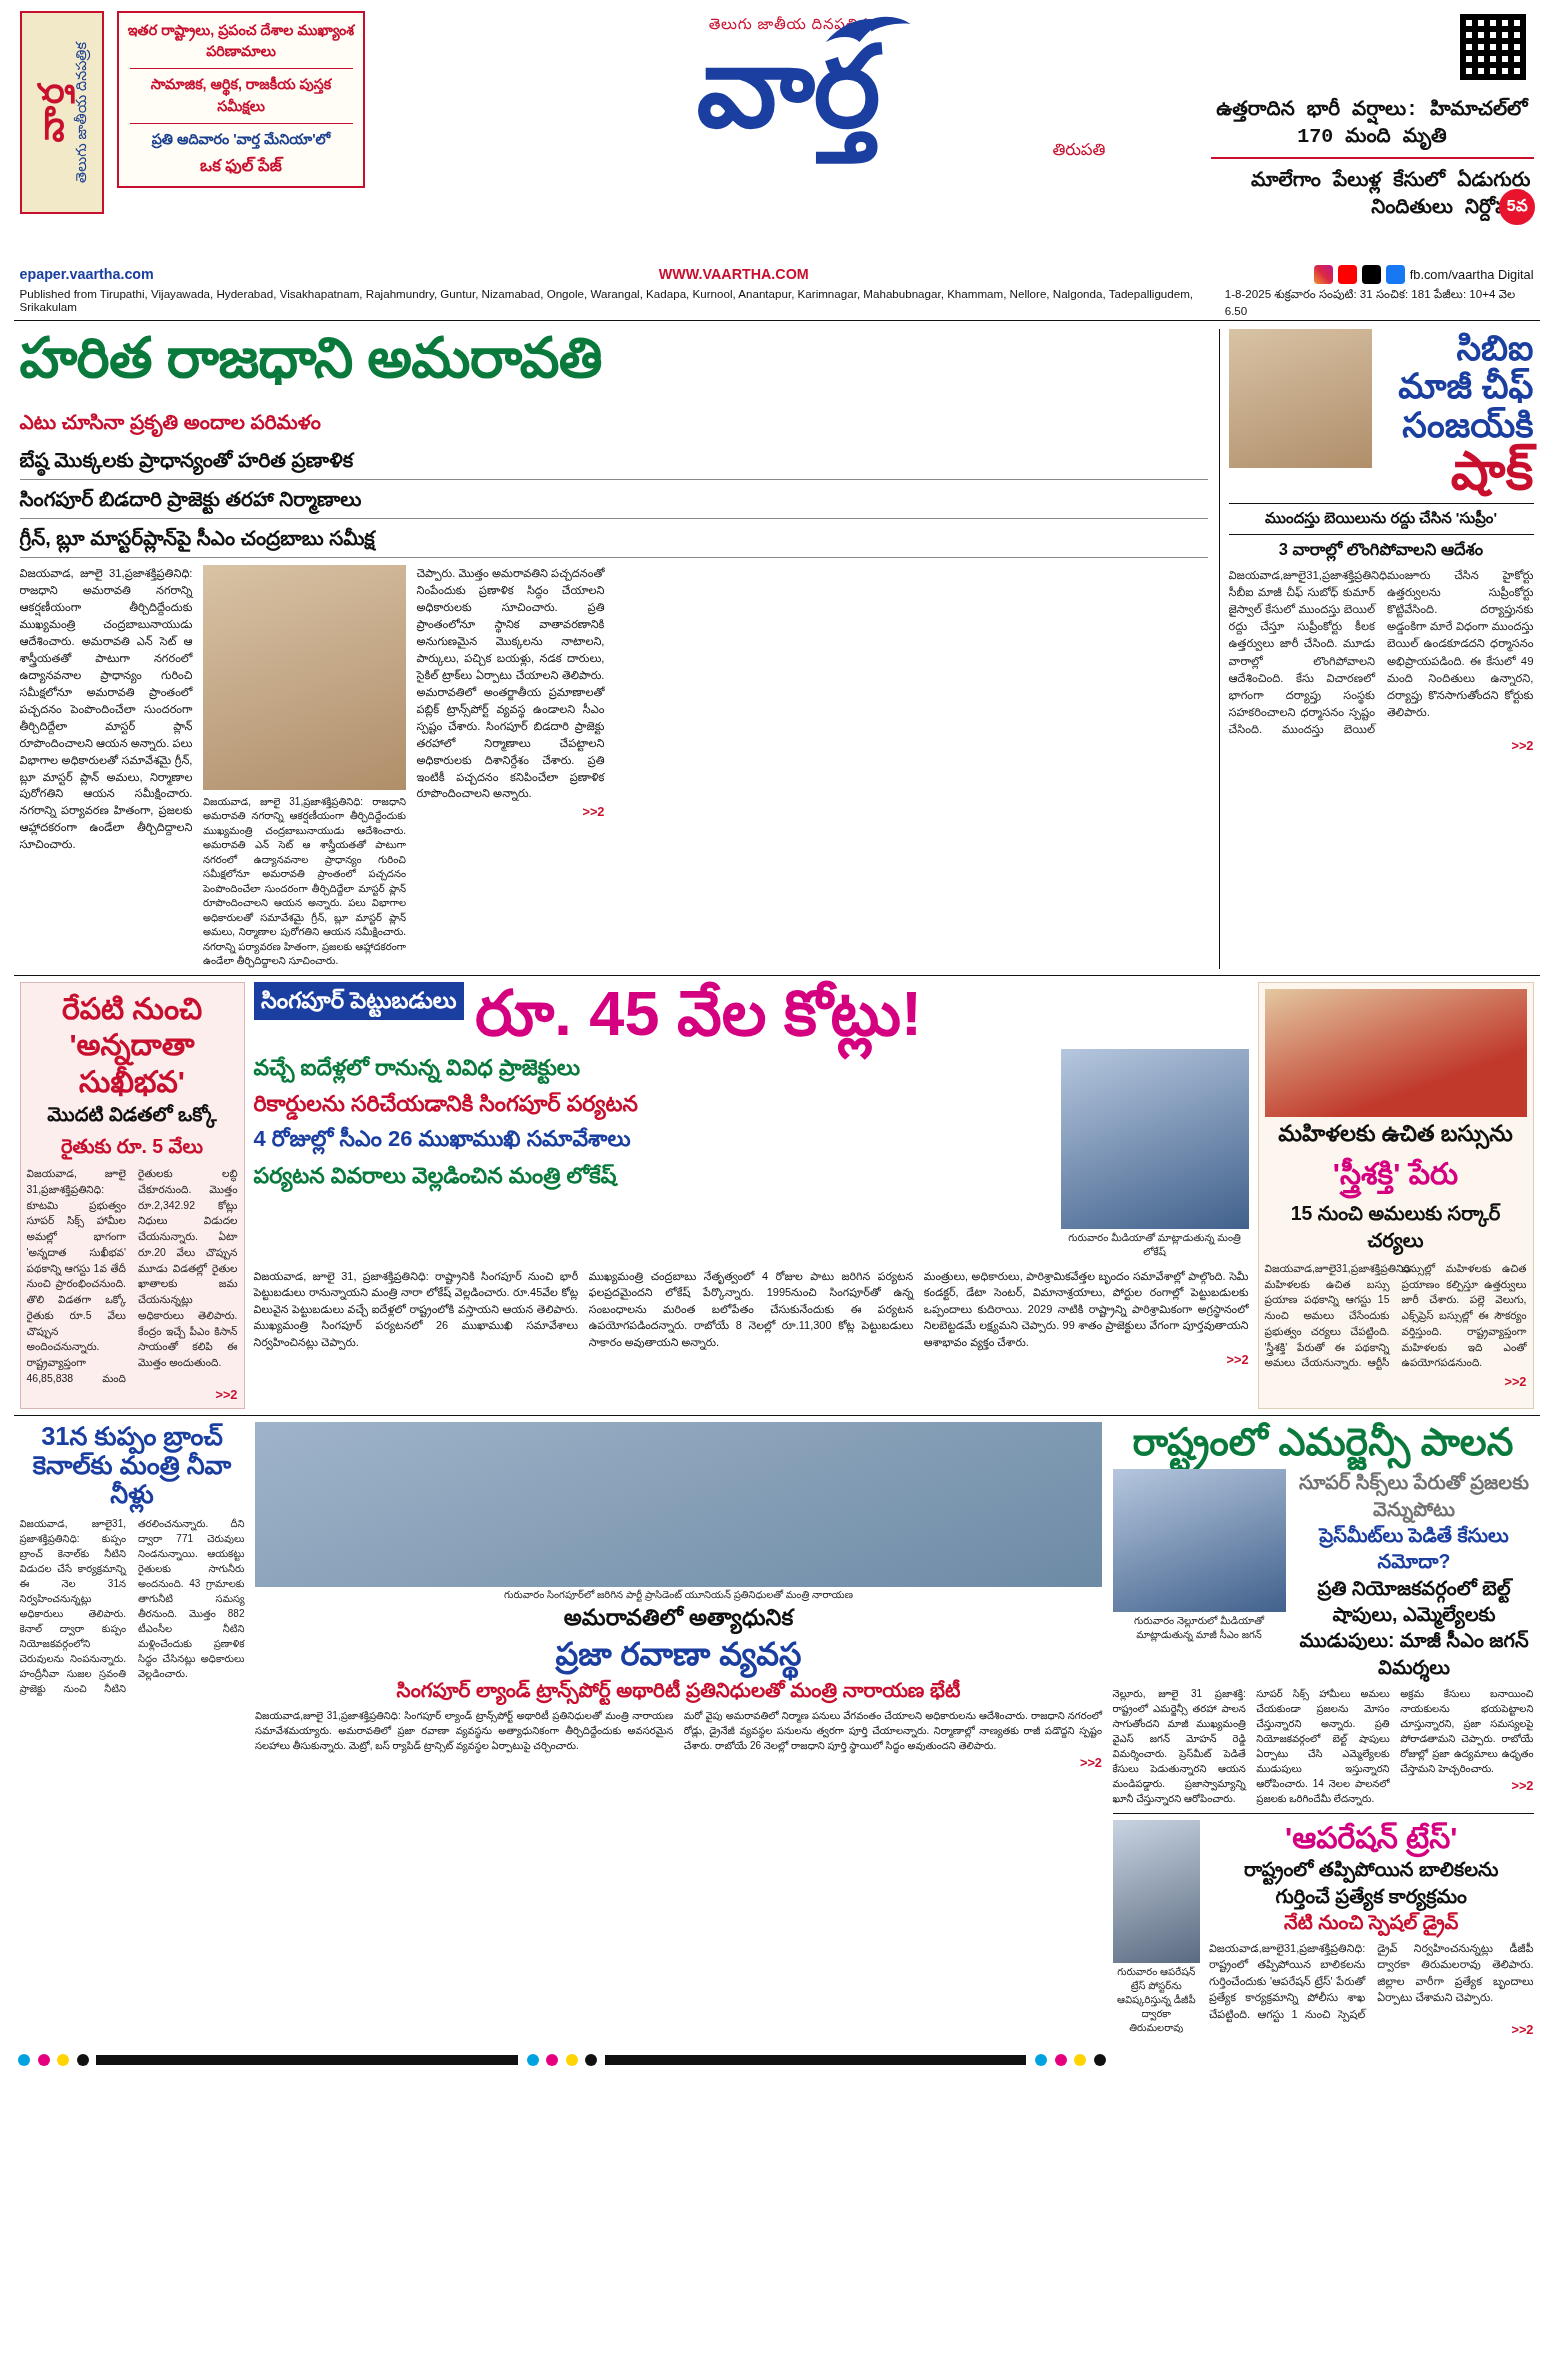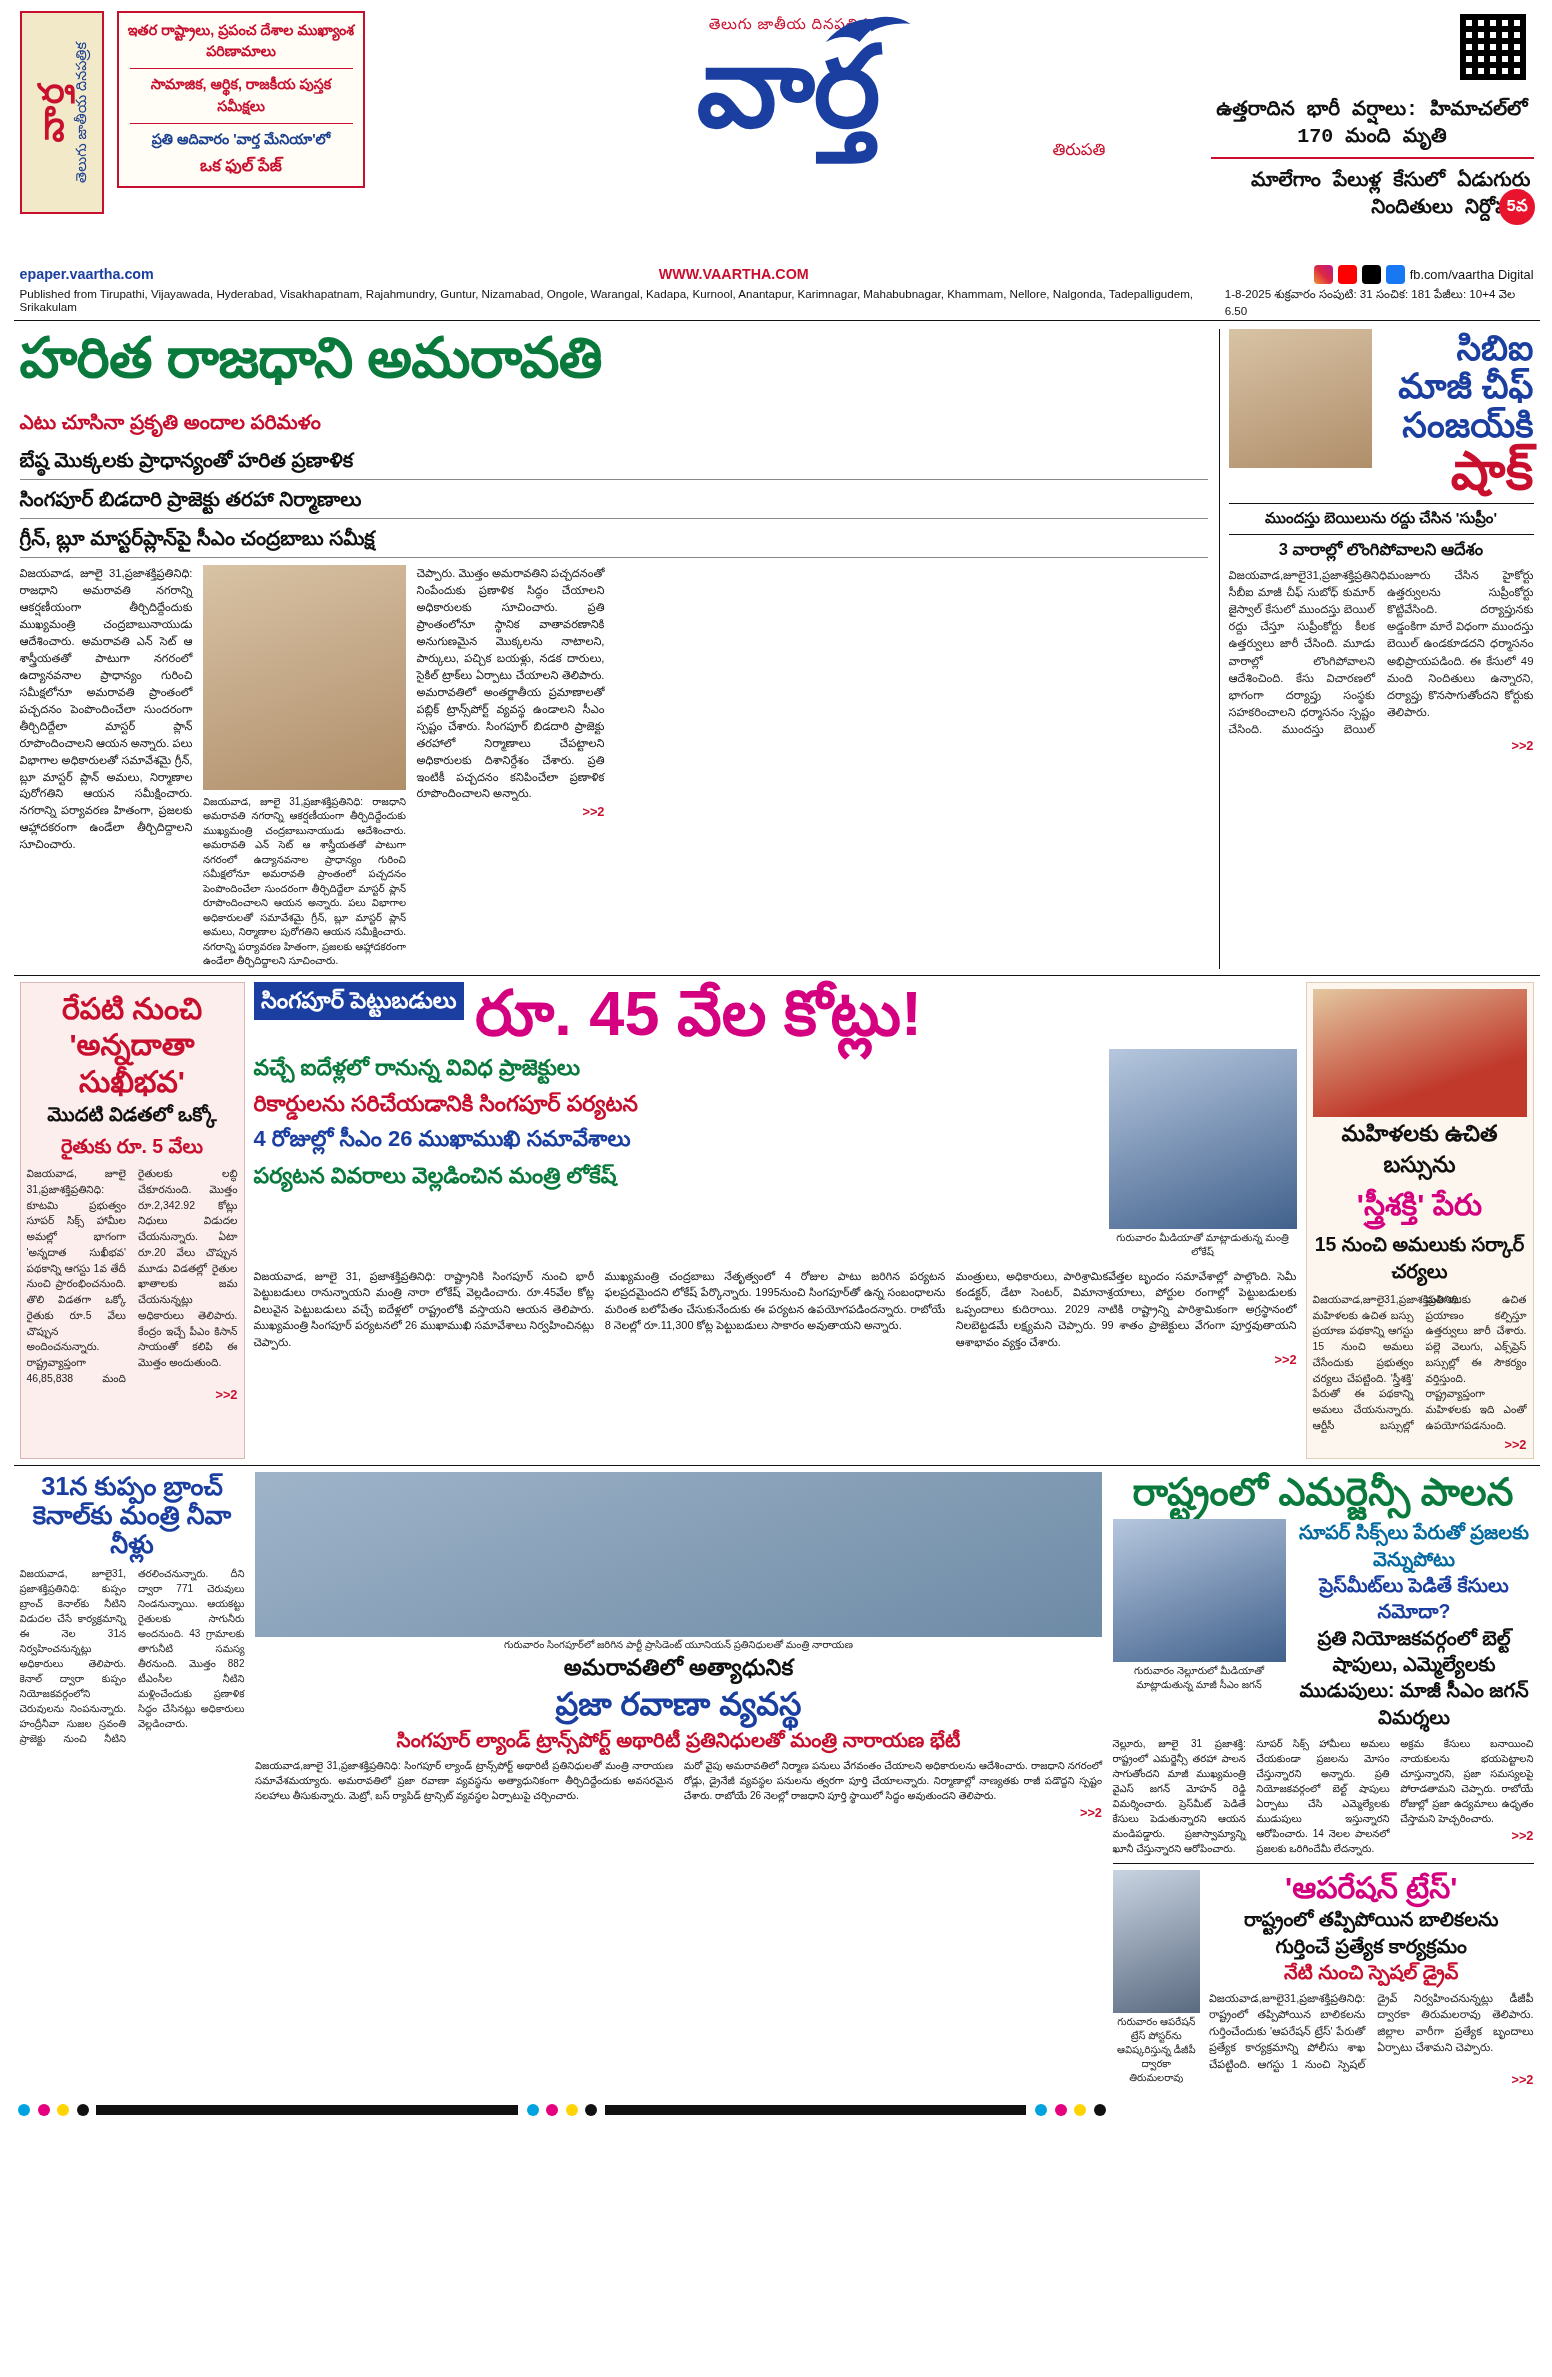--- a/index.html
+++ b/index.html
@@ -113,21 +113,21 @@
   .bcol { }
   .b1 { width:225px; background:#fdeeee; border:0.8px solid #d9b6b6; padding:6px; }
   .b1 h2 { font-size:30px; color:#c8102e; text-align:center; margin:3px 0; line-height:1.12; font-weight:bold;}
   .b1 h3 { font-size:19.5px; text-align:center; margin:4.5px 0; font-weight:bold; }
   .b2 { flex:1; }
   .sgp-tag { display:inline-block; background:#1b3fa0; color:#fff; font-size:22.5px; font-weight:bold; padding:6px 7.5px; line-height:1.15; vertical-align:top;}
   .sgp-amt { font-size:63px; font-weight:bold; color:#d4007f; display:inline-block; vertical-align:top; margin-left:7.5px; line-height:1;}
   .sgp-l1 { font-size:22px; font-weight:bold; color:#0a7a3c; margin-top:6px; }
   .sgp-l2 { font-size:22px; font-weight:bold; color:#c8102e; margin-top:4.5px; }
   .sgp-l3 { font-size:22px; font-weight:bold; color:#1b3fa0; margin-top:4.5px; }
-  .b3 { width:228px; background:#fdf6ee; border:0.8px solid #e0cfb8; padding:6px; }
+  .b3 { width:276px; background:#fdf6ee; border:0.8px solid #e0cfb8; padding:6px; }
   .b3 h2 { font-size:22.5px; text-align:center; margin:4.5px 0; font-weight:bold; }
   .b3 .pink { color:#d4007f; }
 
   
   .bottom { display:flex; gap:10.5px; padding:6px; border-top:1.5px solid #111; }
   .bl { width:225px; }
   .bm { flex:1; }
   .br { width:421px; }
   .bhead-green { font-size:38px; font-weight:bold; color:#0a7a3c; text-align:center; line-height:1.1; }
   .bhead-blue { font-size:28.5px; font-weight:bold; color:#1b3fa0; text-align:center; line-height:1.15; }
@@ -319,21 +319,21 @@
     </div>
 
     <div class="br">
       <div class="bhead-green">రాష్ట్రంలో ఎమర్జెన్సీ పాలన</div>
       <div style="display:flex;gap:9px;margin-top:6px">
         <div style="width:173px">
           <div class="photo photo-blue" style="height:143px"></div>
           <div class="figcap">గురువారం నెల్లూరులో మీడియాతో మాట్లాడుతున్న మాజీ సీఎం జగన్</div>
         </div>
         <div style="flex:1">
-          <div class="bhead-black" style="color:#0369a1">సూపర్ సిక్స్‌లు పేరుతో ప్రజలకు వెన్నుపోటు</div>
+          <div class="bhead-black" style="color:#737373">సూపర్ సిక్స్‌లు పేరుతో ప్రజలకు వెన్నుపోటు</div>
           <div class="bhead-black" style="color:#1b3fa0">ప్రెస్‌మీట్‌లు పెడితే కేసులు నమోదా?</div>
           <div class="bhead-black">ప్రతి నియోజకవర్గంలో బెల్ట్ షాపులు, ఎమ్మెల్యేలకు</div>
           <div class="bhead-black">ముడుపులు: మాజీ సీఎం జగన్ విమర్శలు</div>
         </div>
       </div>
       <div style="display:flex;gap:10.5px;margin-top:6px;font-size:10px;line-height:1.5;text-align:justify">
         <div style="flex:1">నెల్లూరు, జూలై 31 ప్రజాశక్తి: రాష్ట్రంలో ఎమర్జెన్సీ తరహా పాలన సాగుతోందని మాజీ ముఖ్యమంత్రి వైఎస్ జగన్ మోహన్ రెడ్డి విమర్శించారు. ప్రెస్‌మీట్ పెడితే కేసులు పెడుతున్నారని ఆయన మండిపడ్డారు. ప్రజాస్వామ్యాన్ని ఖూనీ చేస్తున్నారని ఆరోపించారు.</div>
         <div style="flex:1">సూపర్ సిక్స్ హామీలు అమలు చేయకుండా ప్రజలను మోసం చేస్తున్నారని అన్నారు. ప్రతి నియోజకవర్గంలో బెల్ట్ షాపులు ఏర్పాటు చేసి ఎమ్మెల్యేలకు ముడుపులు ఇస్తున్నారని ఆరోపించారు. 14 నెలల పాలనలో ప్రజలకు ఒరిగిందేమీ లేదన్నారు.</div>
         <div style="flex:1">
           <span>అక్రమ కేసులు బనాయించి నాయకులను భయపెట్టాలని చూస్తున్నారని, ప్రజా సమస్యలపై పోరాడతామని చెప్పారు. రాబోయే రోజుల్లో ప్రజా ఉద్యమాలు ఉధృతం చేస్తామని హెచ్చరించారు.</span>

